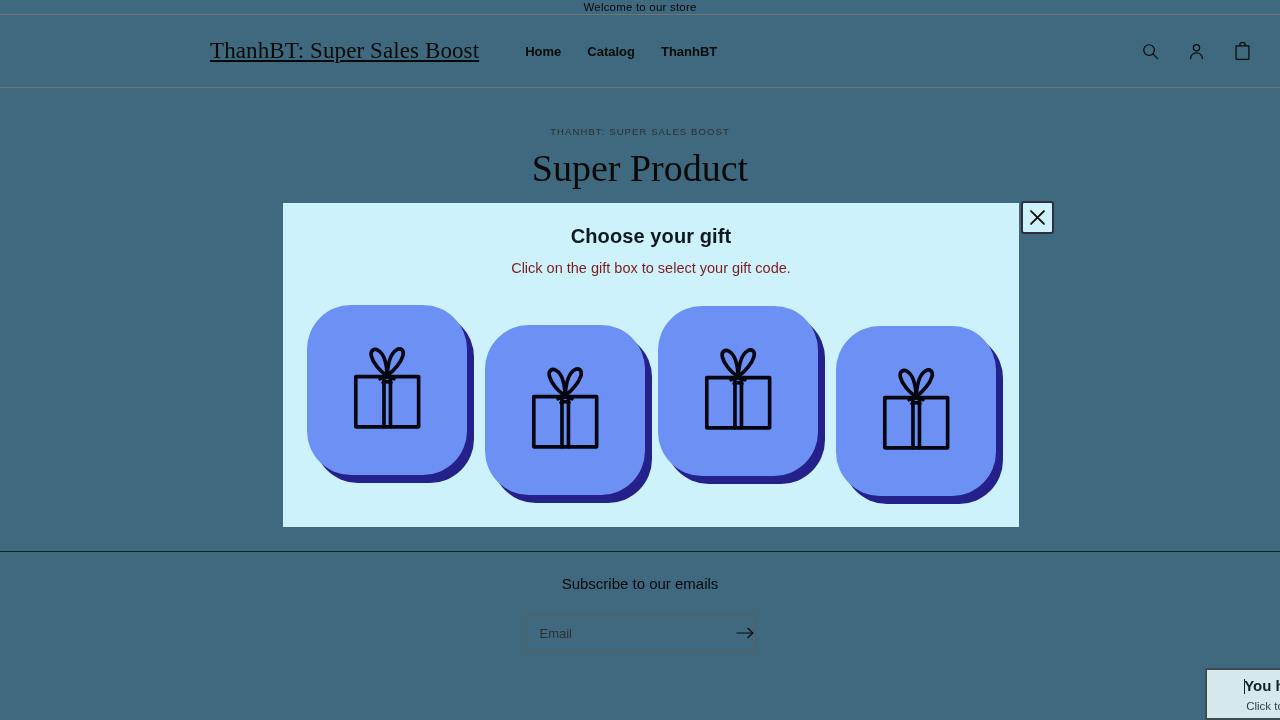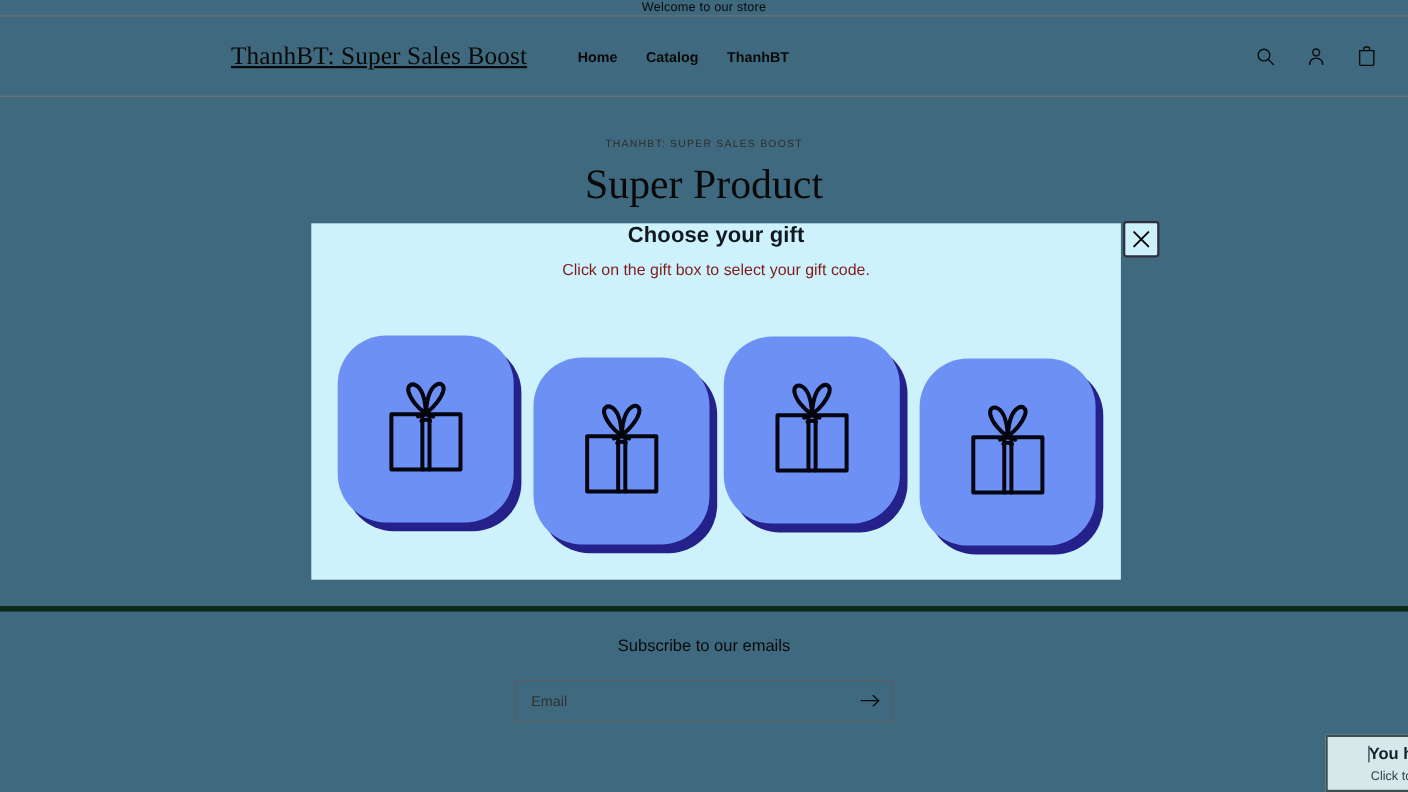--- a/index.html
+++ b/index.html
@@ -84,28 +84,28 @@
   }
   .product-price {
     font-size: 16px; color: #121212;
     margin-top: 18px;
   }
 
   
   .footer {
     position: absolute;
     left: 0; right: 0; top: 551px;
-    border-top: 5px solid #14532d;
+    border-top: 1px solid #14532d;
     text-align: center;
     padding-top: 23px;
   }
   .footer-title { font-size: 15px; color: #121212; }
   .newsletter {
     margin: 22px auto 0 auto;
-    width: 344px; height: 38px;
+    width: 231px; height: 38px;
     border: 1px solid #b9b9b9;
     border-radius: 2px;
     display: flex; align-items: center;
     position: relative;
   }
   .newsletter input {
     flex: 1; height: 100%;
     border: none; outline: none; background: transparent;
     padding: 0 14px;
     font-size: 13px; color: #121212;
@@ -141,20 +141,21 @@
     border-radius: 3px;
     cursor: pointer;
     padding: 0;
     display: flex; align-items: center; justify-content: center;
   }
   .gift-modal-title {
     text-align: center;
     font-size: 20px;
     font-weight: bold;
     color: #101820;
+    padding-top: 22px;
     margin: 0;
     letter-spacing: .1px;
   }
   .gift-modal-sub {
     text-align: center;
     font-size: 14.5px;
     color: #7f1d1d;
     margin: 12px 0 0 0;
   }
   .gift-row {

